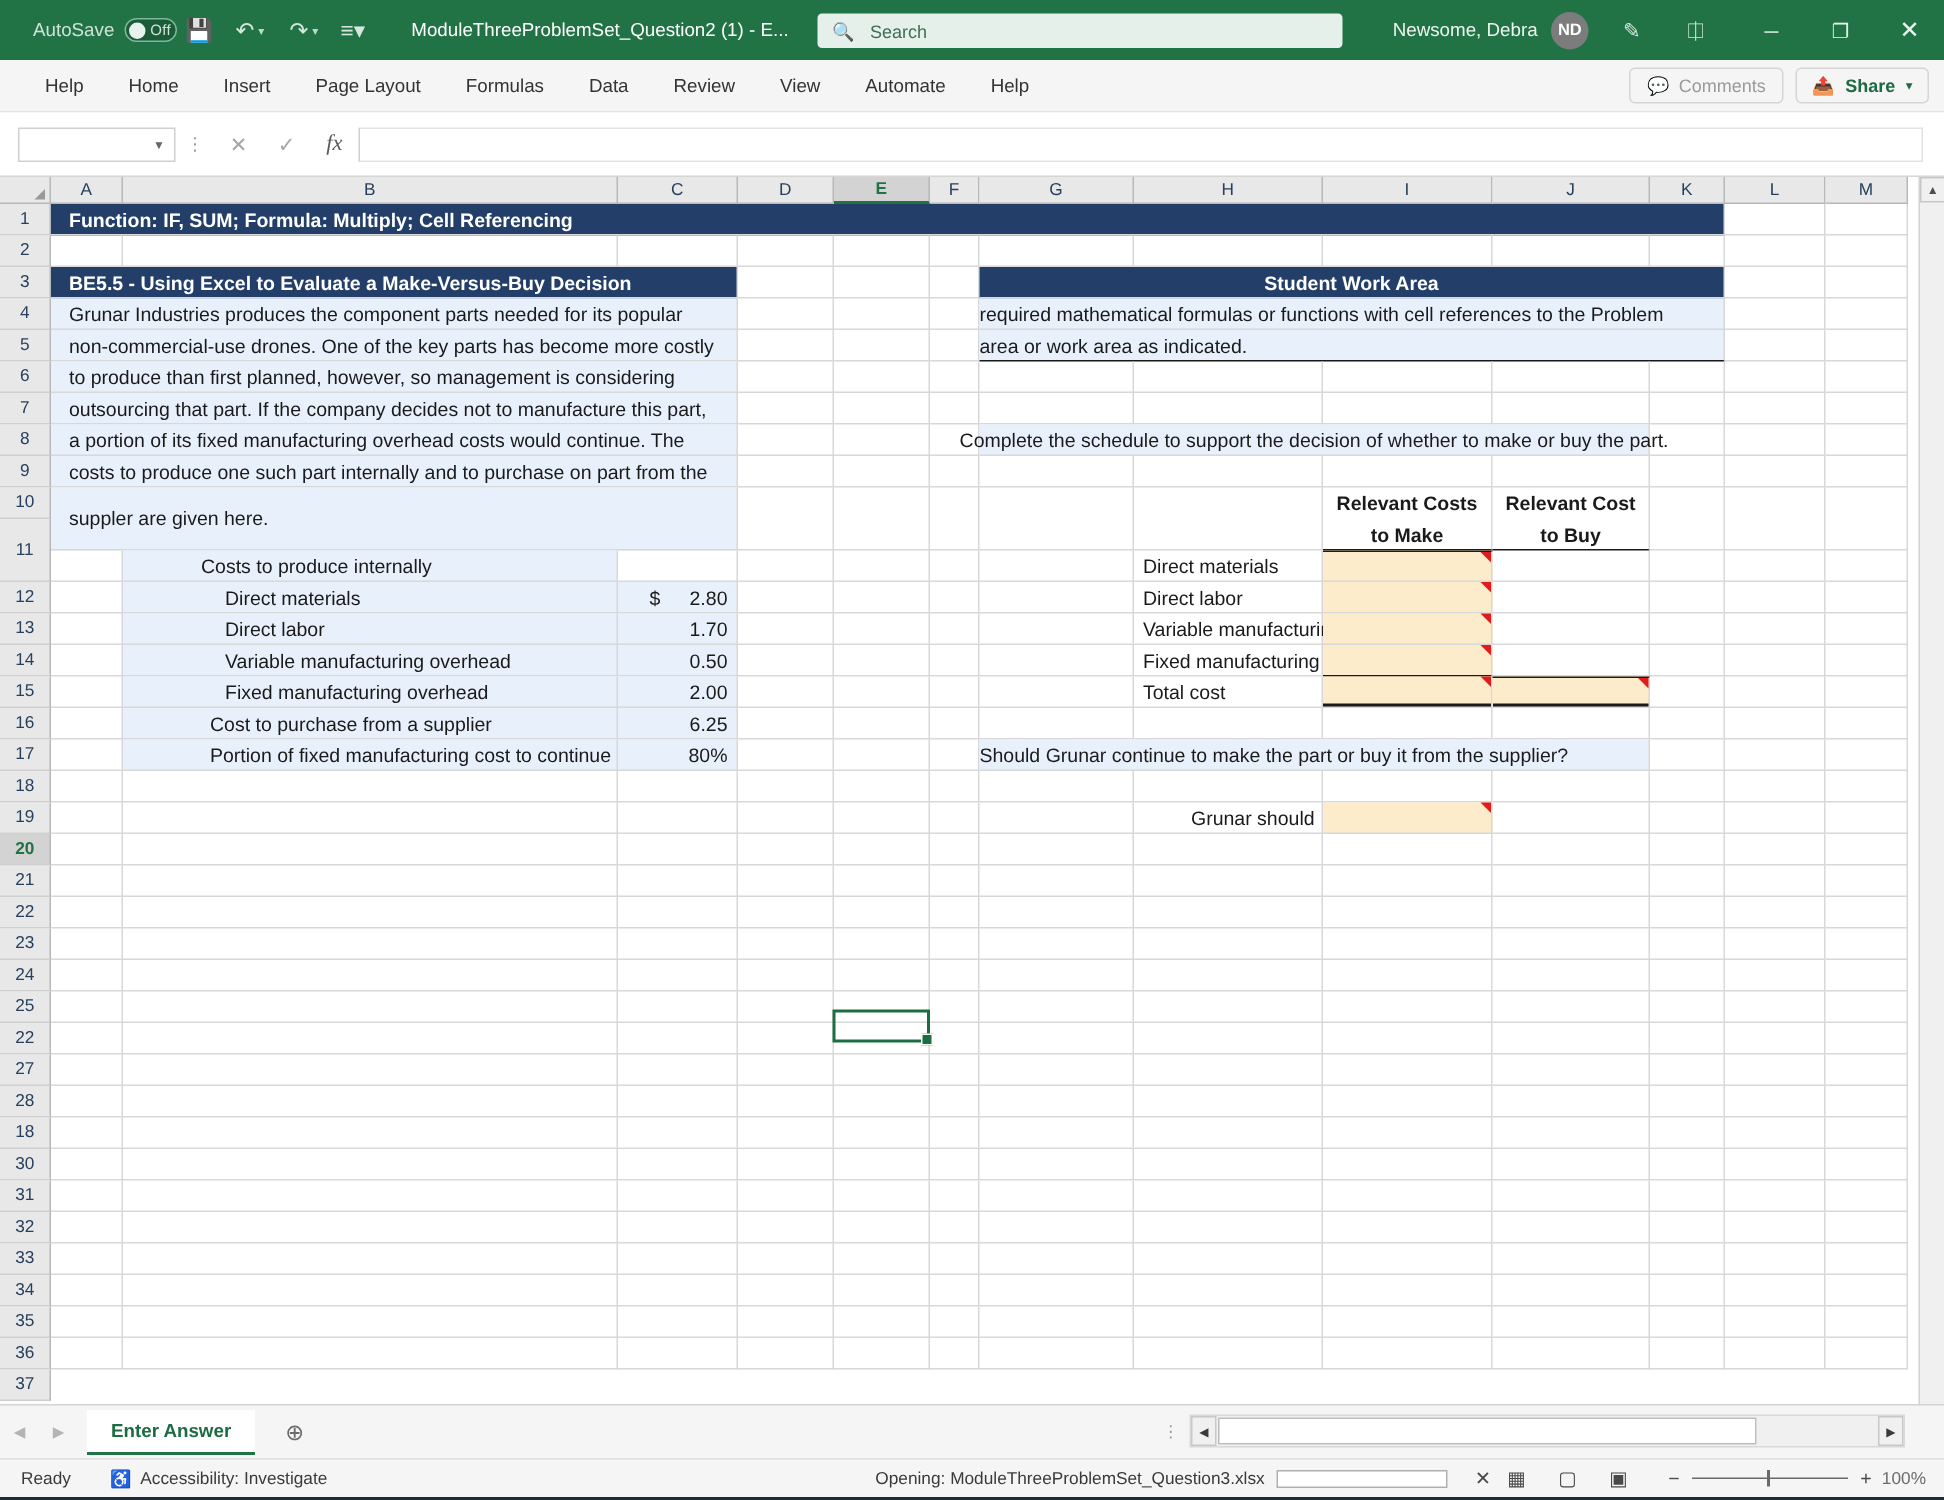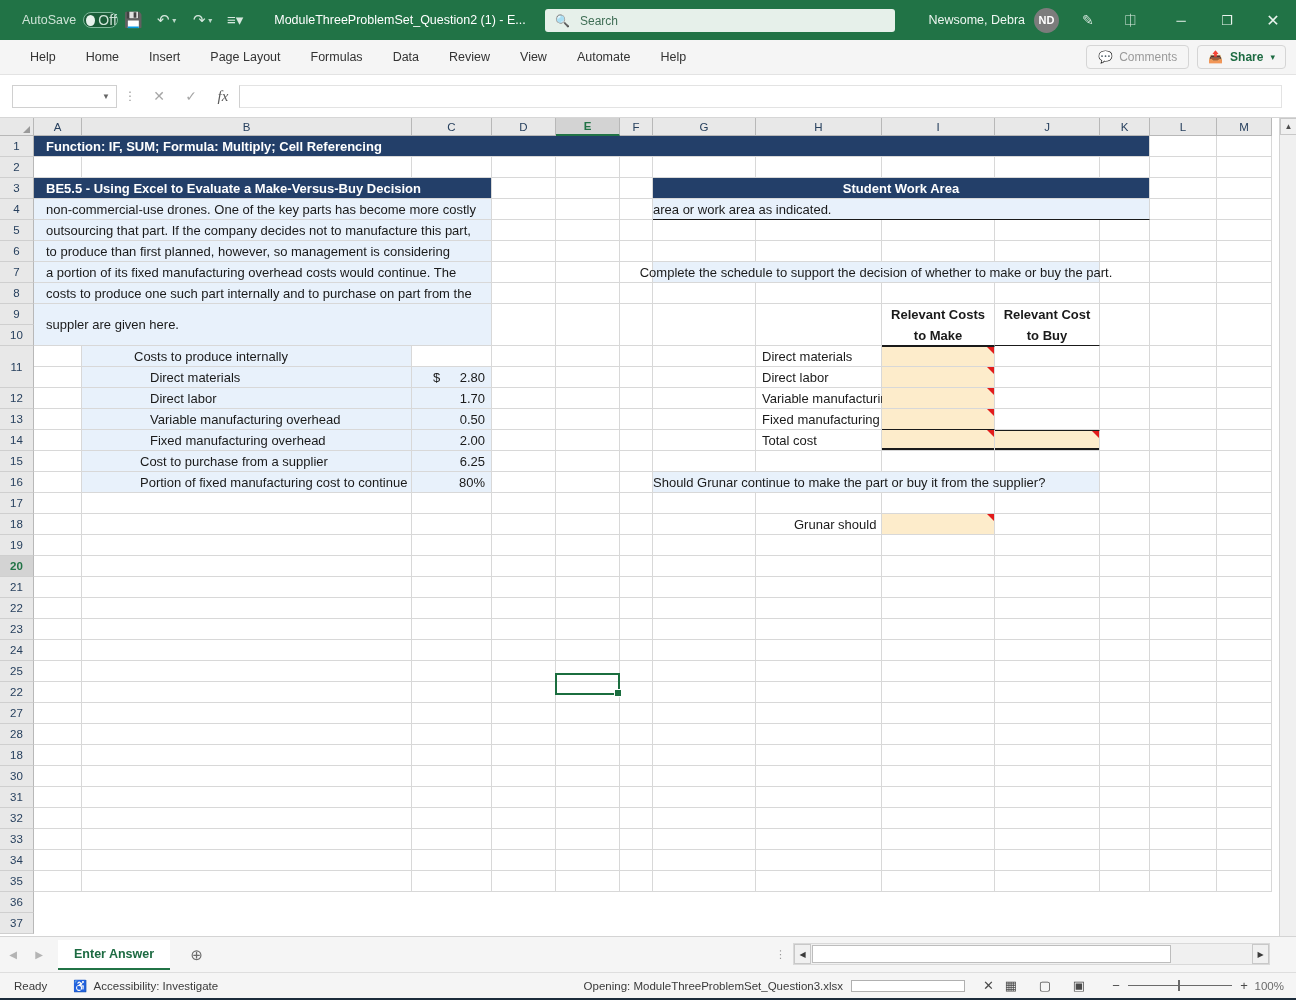--- a/index.html
+++ b/index.html
@@ -20,21 +20,21 @@
   .autosave-label { color: #cde3d6; font-size: 12.5px; }
   .toggle {
     width: 35px; height: 16px; border-radius: 9px;
     background: #1a5c38; border: 1px solid #7fb79a;
     display: flex; align-items: center; position: relative;
   }
   .toggle .knob {
     width: 11px; height: 11px; border-radius: 50%;
     background: #e8f2ec; margin-left: 2px;
   }
-  .toggle .off-txt { font-size: 14px; color: #cfe4d8; margin-left: 3px; letter-spacing: .2px;}
+  .toggle .off-txt { font-size: 10px; color: #cfe4d8; margin-left: 3px; letter-spacing: .2px;}
   .tb-icon {
     width: 30px; height: 30px; display: flex; align-items: center; justify-content: center;
     color: #d6e8de; font-size: 15px; cursor: default;
   }
   .tb-caret { font-size: 8px; color: #bcd8c9; margin-left: -6px; width: 12px; }
   .doc-title {
     margin-left: 24px; font-size: 12.5px; color: #ffffff; white-space: nowrap;
   }
   .searchbox {
     position: absolute; left: 545px; top: 9px; width: 350px; height: 23px;
@@ -377,43 +377,52 @@
         <div class="grow" style="height: 21px;">
           <div class="cell navy pad" style="width: 458px; height: 21px;">BE5.5 - Using Excel to Evaluate a Make-Versus-Buy Decision</div>
           <div class="cell" style="width: 64px; height: 21px;"></div>
           <div class="cell" style="width: 64px; height: 21px;"></div>
           <div class="cell" style="width: 33px; height: 21px;"></div>
           <div class="cell navy center" style="width: 497px; height: 21px;">Student Work Area</div>
           <div class="cell" style="width: 67px; height: 21px;"></div>
           <div class="cell" style="width: 55px; height: 21px;"></div>
         </div>
         <div class="grow" style="height: 21px;">
+          <div class="cell blue pad" style="width: 458px; height: 21px;">Grunar Industries produces the component parts needed for its popular</div>
+          <div class="cell" style="width: 64px; height: 21px;"></div>
+          <div class="cell" style="width: 64px; height: 21px;"></div>
+          <div class="cell" style="width: 33px; height: 21px;"></div>
+          <div class="cell blue" style="width: 497px; height: 21px;">required mathematical formulas or functions with cell references to the Problem</div>
+          <div class="cell" style="width: 67px; height: 21px;"></div>
+          <div class="cell" style="width: 55px; height: 21px;"></div>
+        </div>
+        <div class="grow" style="height: 21px;">
           <div class="cell blue pad" style="width: 458px; height: 21px;">non-commercial-use drones. One of the key parts has become more costly</div>
           <div class="cell" style="width: 64px; height: 21px;"></div>
           <div class="cell" style="width: 64px; height: 21px;"></div>
           <div class="cell" style="width: 33px; height: 21px;"></div>
           <div class="cell blue bb" style="width: 497px; height: 21px;">area or work area as indicated.</div>
           <div class="cell" style="width: 67px; height: 21px;"></div>
           <div class="cell" style="width: 55px; height: 21px;"></div>
         </div>
         <div class="grow" style="height: 21px;">
+          <div class="cell blue pad" style="width: 458px; height: 21px;">to produce than first planned, however, so management is considering</div>
+          <div class="cell" style="width: 64px; height: 21px;"></div>
+          <div class="cell" style="width: 64px; height: 21px;"></div>
+          <div class="cell" style="width: 33px; height: 21px;"></div>
+          <div class="cell" style="width: 103px; height: 21px;"></div>
+          <div class="cell" style="width: 126px; height: 21px;"></div>
+          <div class="cell" style="width: 113px; height: 21px;"></div>
+          <div class="cell" style="width: 105px; height: 21px;"></div>
+          <div class="cell" style="width: 50px; height: 21px;"></div>
+          <div class="cell" style="width: 67px; height: 21px;"></div>
+          <div class="cell" style="width: 55px; height: 21px;"></div>
+        </div>
+        <div class="grow" style="height: 21px;">
           <div class="cell blue pad" style="width: 458px; height: 21px;">outsourcing that part. If the company decides not to manufacture this part,</div>
-          <div class="cell" style="width: 64px; height: 21px;"></div>
-          <div class="cell" style="width: 64px; height: 21px;"></div>
-          <div class="cell" style="width: 33px; height: 21px;"></div>
-          <div class="cell" style="width: 103px; height: 21px;"></div>
-          <div class="cell" style="width: 126px; height: 21px;"></div>
-          <div class="cell" style="width: 113px; height: 21px;"></div>
-          <div class="cell" style="width: 105px; height: 21px;"></div>
-          <div class="cell" style="width: 50px; height: 21px;"></div>
-          <div class="cell" style="width: 67px; height: 21px;"></div>
-          <div class="cell" style="width: 55px; height: 21px;"></div>
-        </div>
-        <div class="grow" style="height: 21px;">
-          <div class="cell blue pad" style="width: 458px; height: 21px;">to produce than first planned, however, so management is considering</div>
           <div class="cell" style="width: 64px; height: 21px;"></div>
           <div class="cell" style="width: 64px; height: 21px;"></div>
           <div class="cell" style="width: 33px; height: 21px;"></div>
           <div class="cell" style="width: 103px; height: 21px;"></div>
           <div class="cell" style="width: 126px; height: 21px;"></div>
           <div class="cell" style="width: 113px; height: 21px;"></div>
           <div class="cell" style="width: 105px; height: 21px;"></div>
           <div class="cell" style="width: 50px; height: 21px;"></div>
           <div class="cell" style="width: 67px; height: 21px;"></div>
           <div class="cell" style="width: 55px; height: 21px;"></div>

